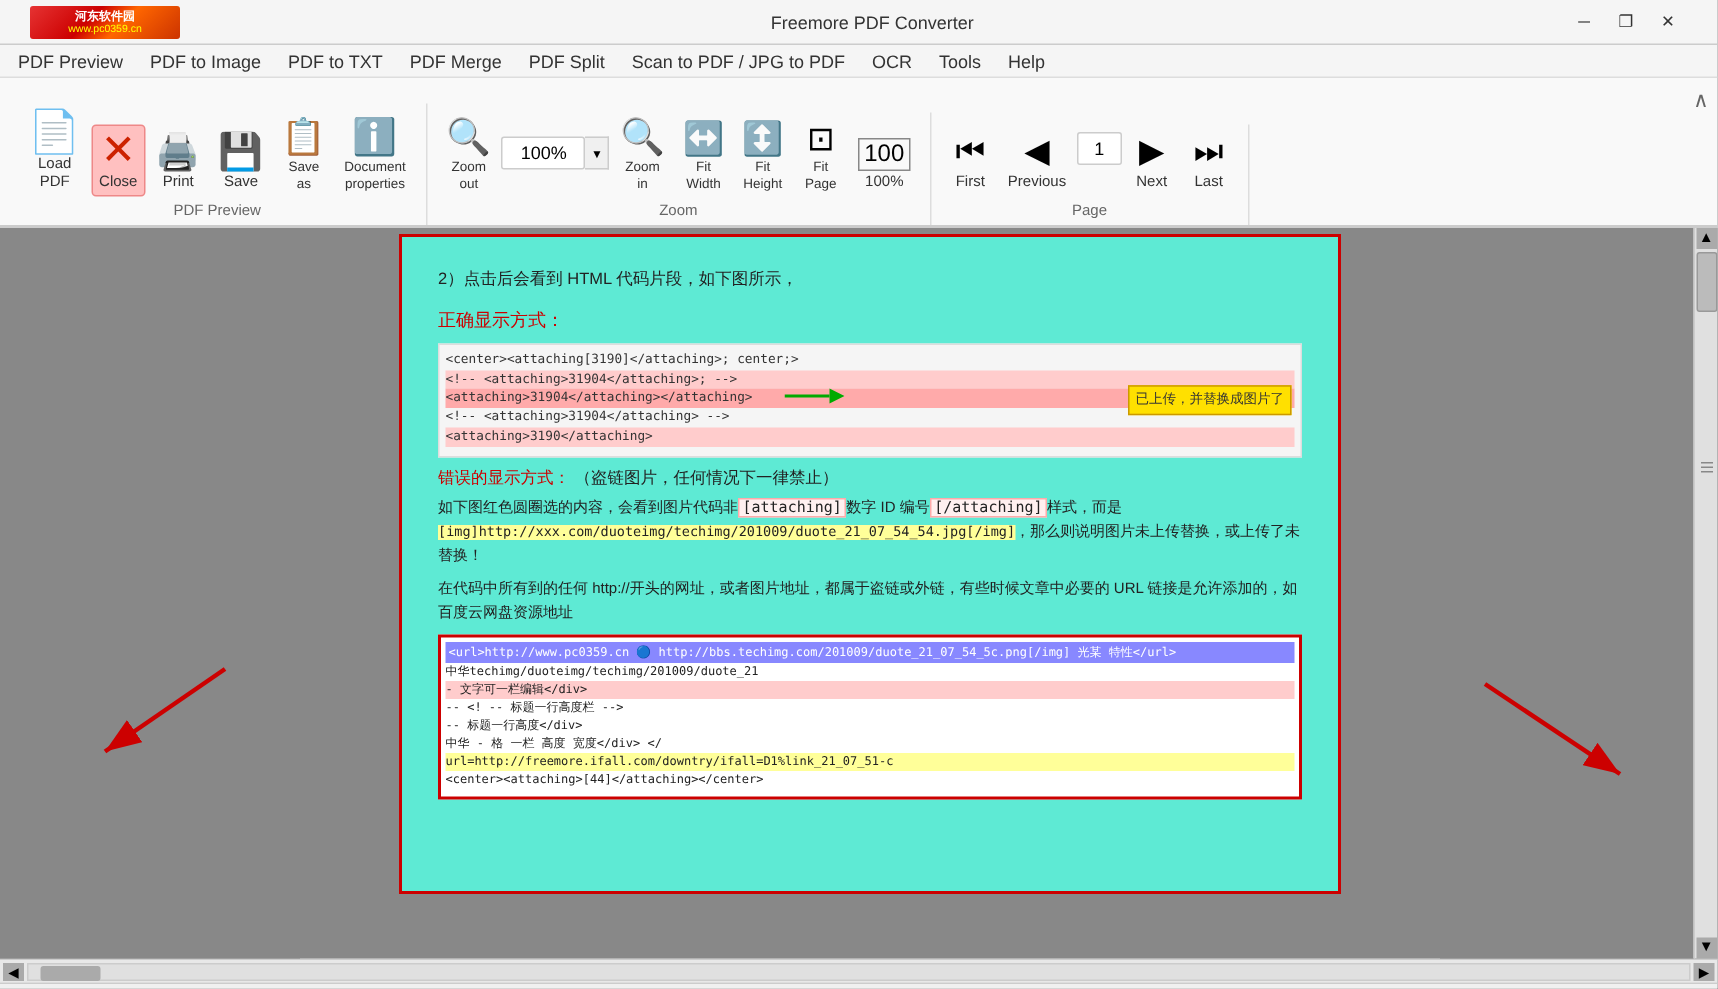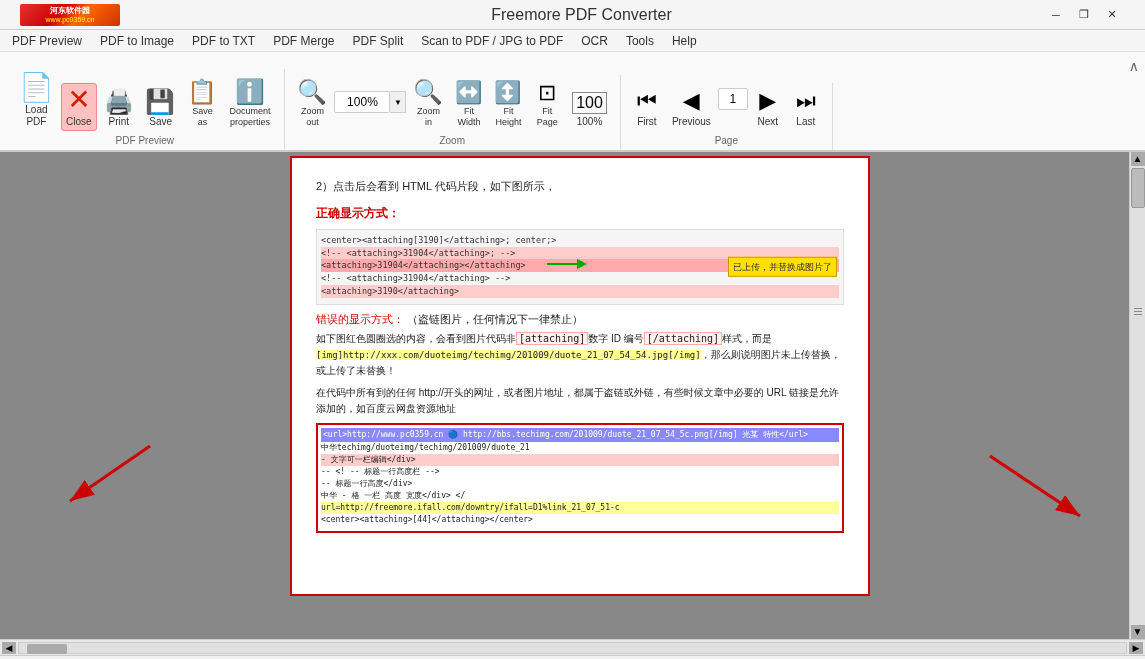--- a/index.html
+++ b/index.html
@@ -12,21 +12,21 @@
       border-bottom: 1px solid #ccc;
       display: flex;
       align-items: center;
       justify-content: space-between;
       padding: 0 20px;
     }
     .title-bar-left { display: flex; align-items: center; gap: 6px; }
     .title-bar-logo { width: 100px; height: 22px; background: linear-gradient(135deg, #e63333 0%, #c00 40%, #ff6600 60%, #cc3300 100%); border-radius: 2px; display: flex; align-items: center; justify-content: center; overflow: hidden; position: relative; }
     .title-bar-logo .logo-text { color: white; font-size: 8px; font-weight: bold; text-align: center; line-height: 1.2; }
     .title-bar-logo .logo-url { color: #ffff00; font-size: 7px; }
-    .title-bar-center { flex: 1; text-align: center; font-size: 16px; color: #333; }
+    .title-bar-center { flex: 1; text-align: center; font-size: 12px; color: #333; }
     .title-bar-controls { display: flex; gap: 2px; }
     .title-btn { width: 26px; height: 18px; border: none; cursor: pointer; display: flex; align-items: center; justify-content: center; font-size: 11px; background: transparent; color: #333; }
 
     
     .menu-bar {
       height: 22px;
       background: #f5f5f5;
       border-bottom: 1px solid #ddd;
       display: flex;
       align-items: center;
@@ -91,23 +91,23 @@
     
     .load-pdf-btn .ribbon-btn-icon { color: #cc2200; }
     .close-pdf-btn .ribbon-btn-icon { color: #cc2200; }
     .zoom-input {
       width: 56px; height: 22px; text-align: center; border: 1px solid #ccc; border-radius: 2px; font-size: 12px; background: white;
     }
     .zoom-dropdown-btn { width: 16px; height: 22px; border: 1px solid #ccc; border-left: none; background: #f0f0f0; cursor: pointer; display: flex; align-items: center; justify-content: center; font-size: 8px; }
     .page-input { width: 30px; height: 22px; text-align: center; border: 1px solid #ccc; border-radius: 2px; font-size: 12px; background: white; }
 
     .pdf-page {
-      width: 580px;
+      width: 628px;
       min-height: 440px;
-      background: #ffffff;
+      background: #5eead4;
       border: 2px solid #cc0000;
       position: relative;
       padding: 20px 24px;
       font-size: 11px;
       line-height: 1.6;
       color: #222;
     }
 
     
     .right-scrollbar {
@@ -143,21 +143,21 @@
       border-top: 1px solid #ccc;
       display: flex;
       align-items: center;
       padding: 0 8px;
       font-size: 11px;
       color: #333;
     }
 
     
     .pdf-step { font-size: 11px; margin-bottom: 8px; }
-    .pdf-title-red { color: #cc0000; font-weight: bold; font-size: 12px; margin-bottom: 6px; }
+    .pdf-title-red { color: #cc0000; font-weight: normal; font-size: 12px; margin-bottom: 6px; }
     .pdf-body { font-size: 10.5px; line-height: 1.7; }
     .pdf-inline-code { background: #000; color: #fff; padding: 0 2px; font-family: monospace; font-size: 9px; }
     .pdf-link-purple { color: #6600cc; text-decoration: underline; }
     .pdf-highlight-red { background: #cc0000; color: white; padding: 0 2px; }
     .pdf-img-block {
       background: #f5f5f5;
       border: 1px solid #ddd;
       margin: 6px 0;
       padding: 4px;
       font-size: 9px;

